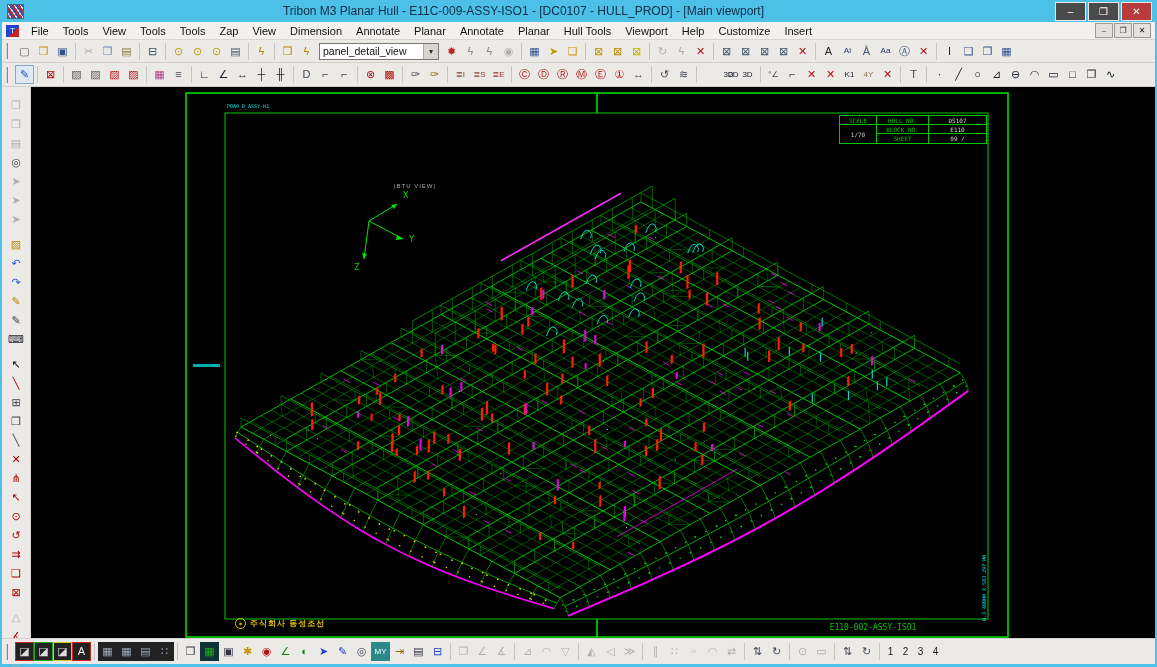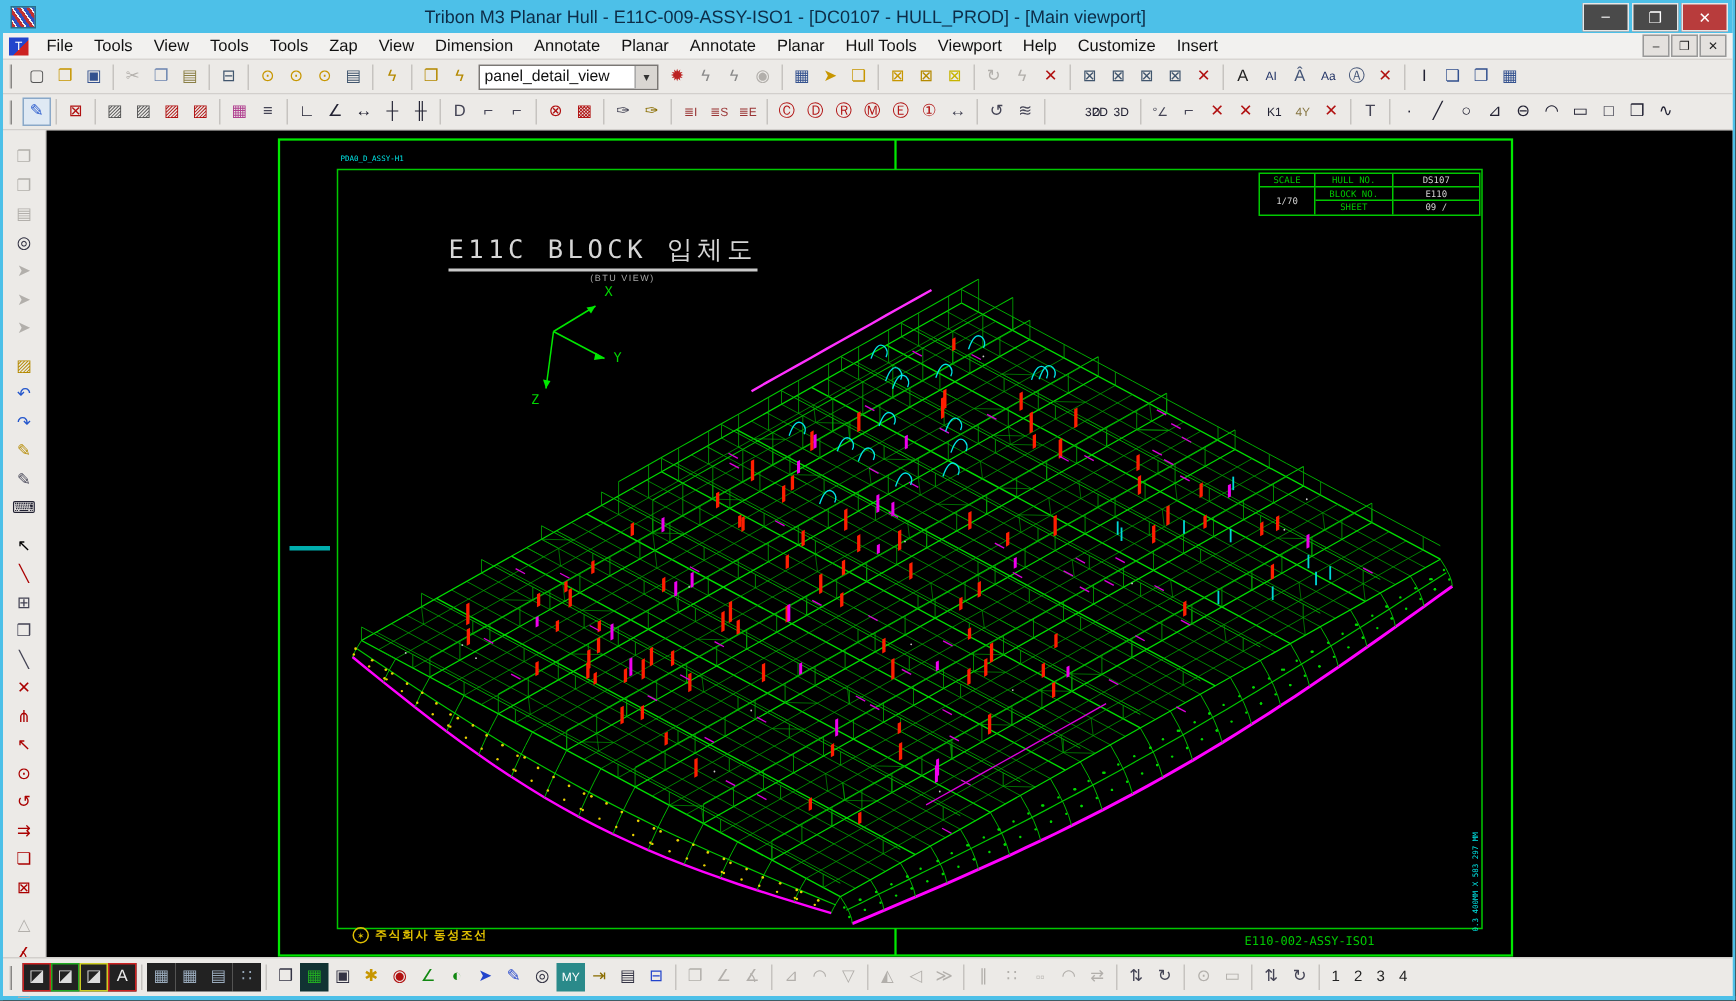--- a/index.html
+++ b/index.html
@@ -1481,21 +1481,20 @@
           <circle cx="723.711524964124" cy="301.9725770090707" r="0.6" fill="#cccccc"></circle>
           <circle cx="445.3149686958641" cy="427.3291920006741" r="0.6" fill="#cccccc"></circle>
           <circle cx="239.4634621385485" cy="348.3047281310428" r="0.6" fill="#cccccc"></circle>
           <circle cx="644.1691632073373" cy="373.04564635497513" r="0.6" fill="#cccccc"></circle>
           <circle cx="840.1732493950054" cy="245.8211248406209" r="0.6" fill="#cccccc"></circle>
           <circle cx="286.3490439059213" cy="351.7800995917525" r="0.6" fill="#cccccc"></circle>
         </svg>
 
       <div class="ov cornernote" style="left:196px;top:16px;">PDA0_D_ASSY-H1</div>
 
-      <div class="ov sheet-title" style="left:268px;top:68px;">E11C BLOCK 입체도</div>
       <div class="ov sheet-sub" style="left:268px;top:96px;width:232px;">(BTU VIEW)</div>
 
       <div class="ov axlbl" style="left:372px;top:103px;">X</div>
       <div class="ov axlbl" style="left:378px;top:147px;">Y</div>
       <div class="ov axlbl" style="left:323px;top:175px;">Z</div>
 
       <div class="ov itable" style="left:808px;top:28px;">
         <div class="col" style="width:37px;">
           <div class="cell hdr">SCALE</div>
           <div class="cell val" style="height:18px;">1/70</div>

